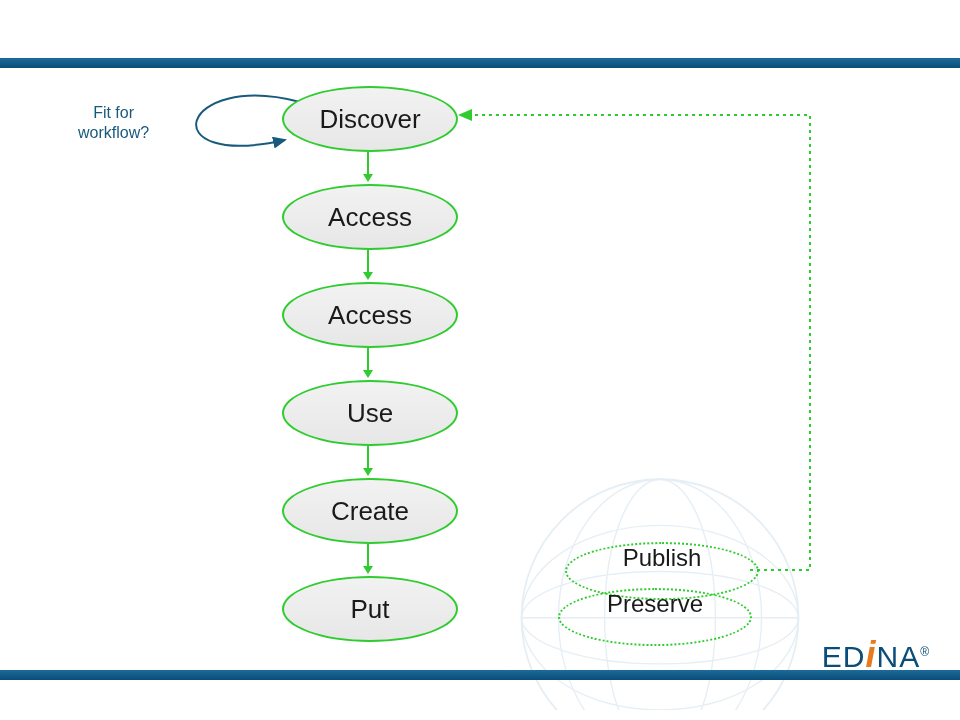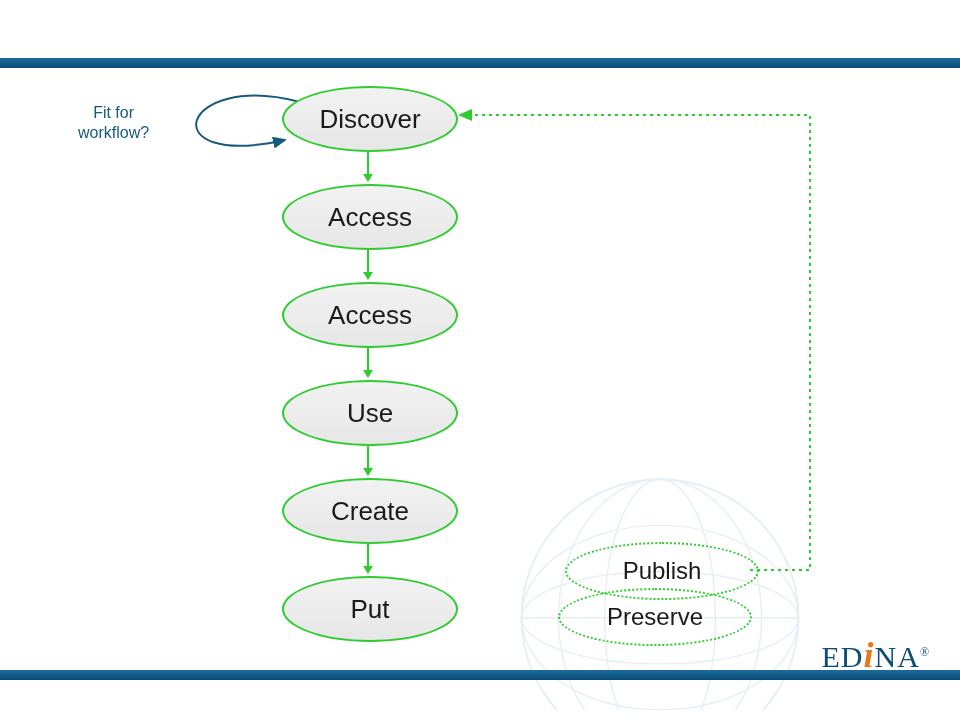--- a/index.html
+++ b/index.html
@@ -1,25 +1,25 @@
 <!DOCTYPE html>
 <html><head>
 <meta charset="utf-8">
 <style>
 body{margin:0;font-family:Verdana,Geneva,sans-serif;background:#fff}
 .slide{position:relative;width:960px;height:720px;overflow:hidden}
 .topband{position:absolute;top:58px;left:0;right:0;height:10px;background:linear-gradient(#1d6a9a,#0a4d78)}
 .title{position:absolute;top:14px;left:32px;font-size:30px;color:#6e7a8f}
 .ellipse-node{position:absolute;width:172px;height:62px;border-radius:50%;background:linear-gradient(#f2f2f2,#e7e7e7);border:2px solid #2ecc2e;display:flex;align-items:center;justify-content:center;font-size:26px;color:#1a1a1a}
-.dotted-node{position:absolute;width:190px;height:54px;border-radius:50%;border:2px dotted #2ecc2e;background:transparent;display:flex;align-items:center;justify-content:center;font-size:24px;color:#1a1a1a}
+.dotted-node{position:absolute;width:190px;height:54px;border-radius:50%;border:2px dotted #2ecc2e;background:transparent;display:flex;align-items:flex-start;justify-content:center;font-size:24px;color:#1a1a1a}
 .arrow{position:absolute;width:2px;height:24px;background:#2ecc2e}
 .arrow::after{content:"";position:absolute;bottom:-6px;left:-4px;border-left:5px solid transparent;border-right:5px solid transparent;border-top:8px solid #2ecc2e}
 .annot{position:absolute;font-size:16px;color:#185a7d;text-align:center;line-height:1.25}
 .bottomband{position:absolute;bottom:40px;left:0;right:0;height:10px;background:linear-gradient(#1d6a9a,#0a4d78)}
-.logo{position:absolute;right:30px;bottom:44px;font-family:Liberation Serif, serif;font-size:30px;color:#0a4d78;letter-spacing:1px}
+.logo{position:absolute;right:30px;bottom:44px;font-family:Liberation Sans, sans-serif;font-size:30px;color:#0a4d78;letter-spacing:1px}
 .logo .i{font-style:italic;color:#e77a1a;font-size:36px;font-weight:bold}
 .globe{position:absolute;right:110px;bottom:10px;width:380px;height:240px;opacity:.17}
 </style>
 </head>
 <body>
 
 <div class="slide">
 
   <div class="topband"></div>
 

